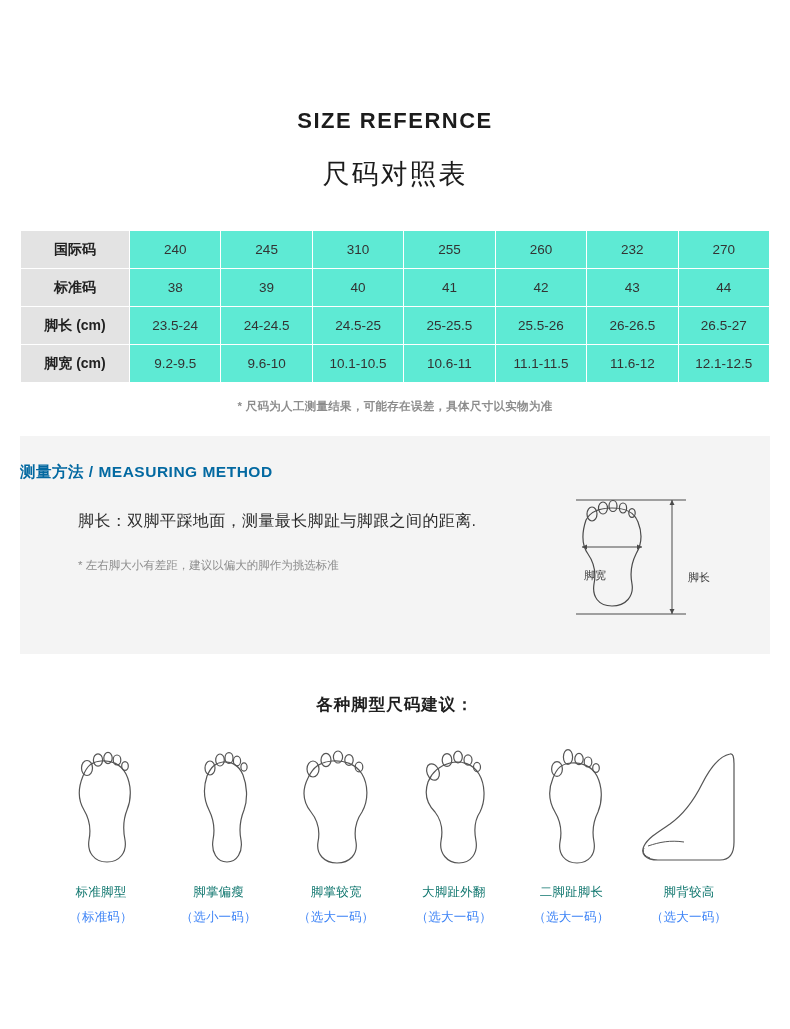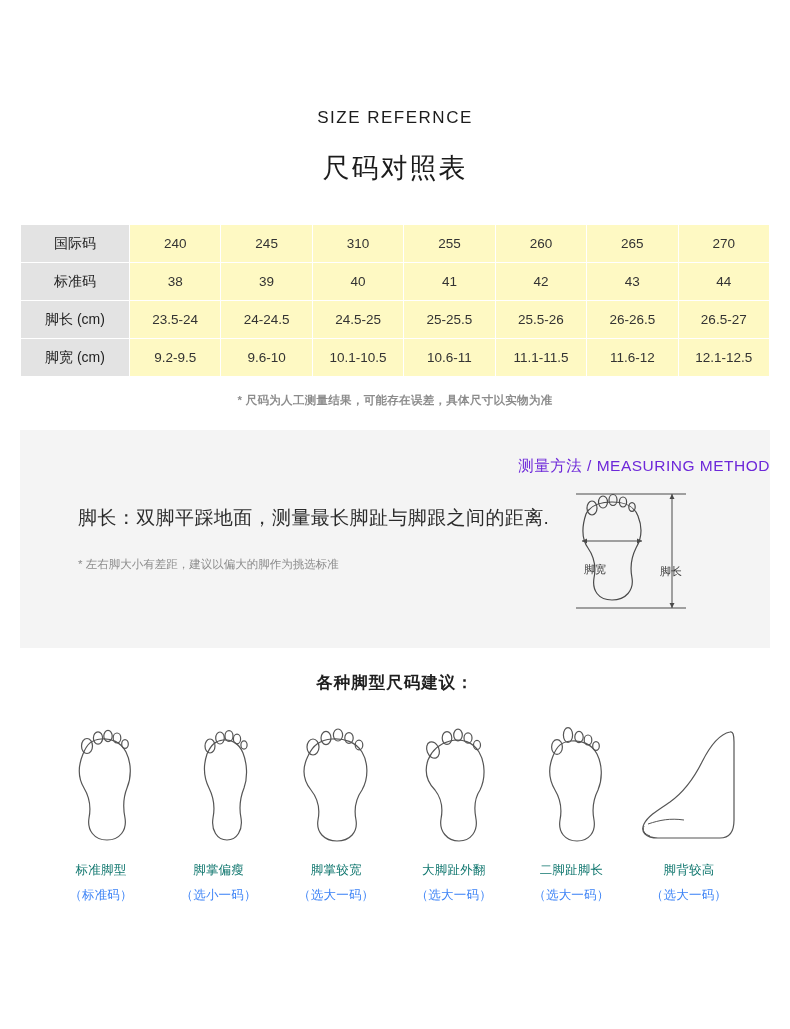--- a/index.html
+++ b/index.html
@@ -20,22 +20,22 @@
     height: 1029px;
     box-sizing: border-box;
   }
 
   
   .header {
     text-align: center;
     padding-top: 108px;
   }
   .header-en {
-    font-size: 17px;
-    font-weight: normal;
+    font-size: 22px;
+    font-weight: bold;
     letter-spacing: 1.5px;
     color: #1c1c1c;
   }
   .header-cn {
     font-size: 27px;
     font-weight: normal;
     color: #1c1c1c;
     margin-top: 22px;
     letter-spacing: 2px;
     font-family: Liberation Mono, monospace;
@@ -50,27 +50,27 @@
     border-collapse: collapse;
     width: 100%;
     table-layout: fixed;
   }
   table.size-table td {
     border: 1px solid #ffffff;
     height: 37px;
     text-align: center;
     font-size: 13.5px;
     color: #333333;
-    background: #fef9c3;
+    background: #5eead4;
     padding: 0;
   }
   table.size-table td.row-head {
     width: 108px;
     background: #e3e3e3;
-    font-weight: normal;
+    font-weight: bold;
     font-size: 14px;
     color: #222222;
   }
   .note {
     text-align: center;
     font-size: 11.5px;
     color: #8c8c8c;
     margin-top: 16px;
     letter-spacing: 0.3px;
     font-weight: bold;
@@ -80,32 +80,32 @@
   .method-panel {
     margin: 22px auto 0 auto;
     width: 750px;
     background: #f4f4f4;
     box-sizing: border-box;
     padding: 26px 0 30px 0;
     position: relative;
     height: 218px;
   }
   .method-title {
-    text-align: right;
+    text-align: left;
     font-size: 15.5px;
-    font-weight: normal;
-    color: #6d28d9;
+    font-weight: bold;
+    color: #0369a1;
     letter-spacing: 0.5px;
   }
   .method-lines {
     margin-top: 28px;
     padding-left: 58px;
   }
   .method-line {
-    font-size: 19px;
+    font-size: 16px;
     color: #2b2b2b;
     margin-bottom: 14px;
     letter-spacing: 0.4px;
   }
   .method-foot-note {
     margin-top: 26px;
     padding-left: 58px;
     font-size: 11.5px;
     color: #8c8c8c;
   }
@@ -115,29 +115,29 @@
     top: 56px;
     width: 150px;
     height: 130px;
   }
   .diagram-label {
     position: absolute;
     font-size: 11px;
     color: #333333;
   }
   .label-width { left: 16px; top: 76px; }
-  .label-length { left: 92px; top: 78px; }
+  .label-length { left: 120px; top: 78px; }
 
   
   .foot-types-title {
     text-align: center;
     font-size: 16.5px;
     font-weight: bold;
     color: #1f1f1f;
-    margin-top: 24px;
+    margin-top: 40px;
     letter-spacing: 1px;
   }
   .foot-grid {
     display: flex;
     justify-content: space-between;
     width: 700px;
     margin: 26px auto 0 auto;
   }
   .foot-item {
     width: 112px;
@@ -175,21 +175,21 @@
   <div class="table-wrap">
     <table class="size-table">
       <tbody>
           <tr>
         <td class="row-head">国际码</td>
         <td>240</td>
         <td>245</td>
         <td>310</td>
         <td>255</td>
         <td>260</td>
-        <td>265</td>
+        <td>232</td>
         <td>270</td>
       </tr>
       <tr>
         <td class="row-head">标准码</td>
         <td>38</td>
         <td>39</td>
         <td>40</td>
         <td>41</td>
         <td>42</td>
         <td>43</td>

